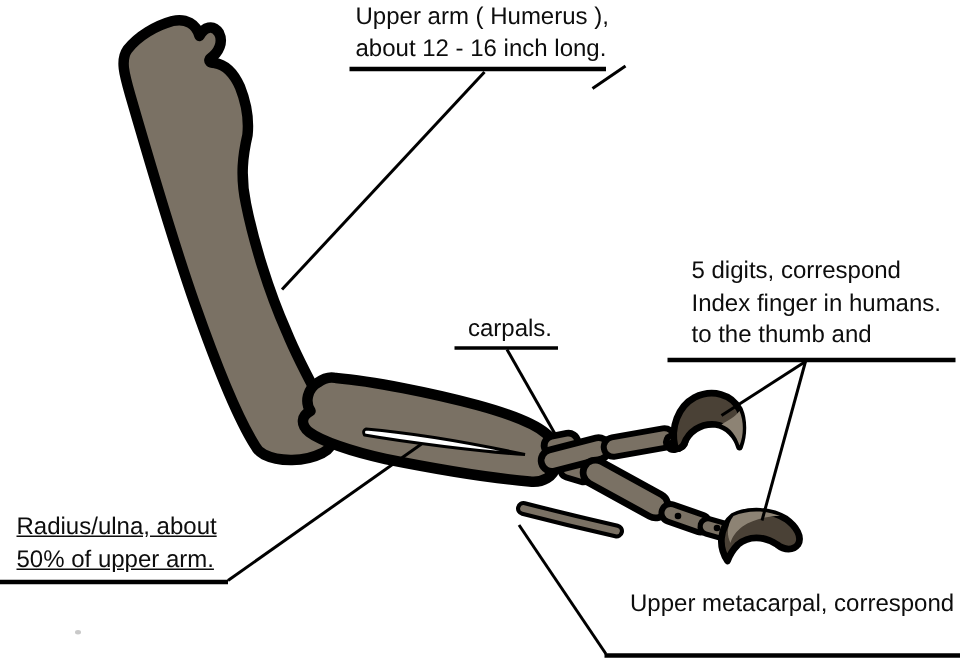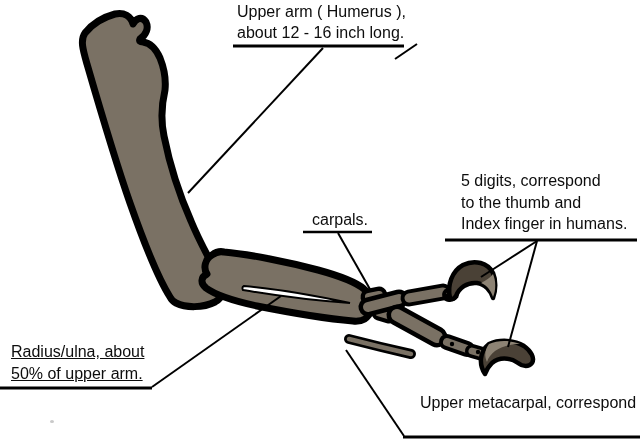--- a/index.html
+++ b/index.html
@@ -171,22 +171,22 @@
     <span>Upper arm ( Humerus ),</span>
     <span>about 12 - 16 inch long.</span>
   </div>
 
   <div class="label" style="left:312px; top:211px;">
     <span>carpals.</span>
   </div>
 
   <div class="label" style="left:461px; top:170px; line-height:21.5px;">
     <span>5 digits, correspond</span>
+    <span>Index finger in humans.</span>
     <span>to the thumb and</span>
-    <span>Index finger in humans.</span>
   </div>
 
   <div class="label" style="left:11px; top:341px; line-height:22px;text-decoration:underline;">
     <span>Radius/ulna, about</span>
     <span>50% of upper arm.</span>
   </div>
 
   <div class="label" style="left:420px; top:392px; line-height:21px;">
     <span>Upper metacarpal, correspond</span>
   </div>

